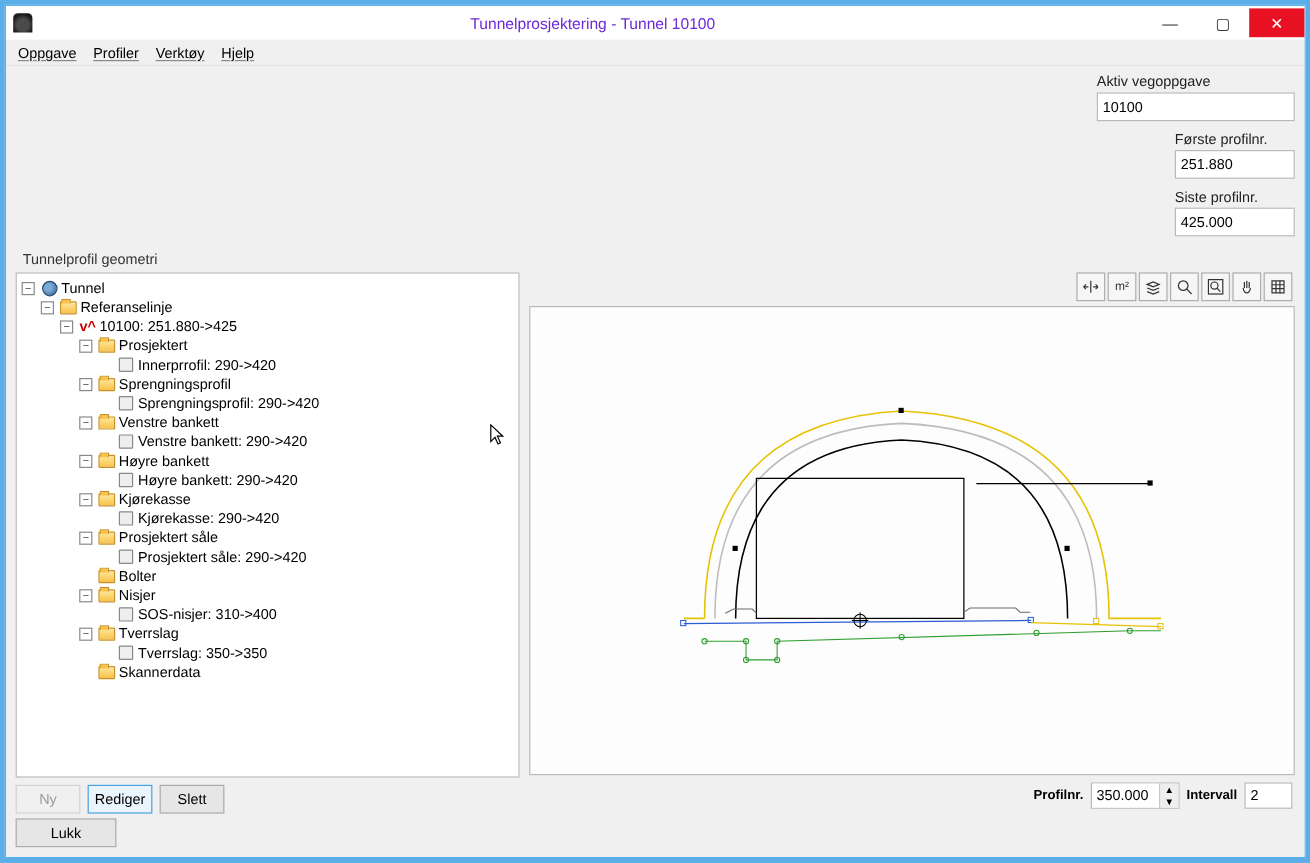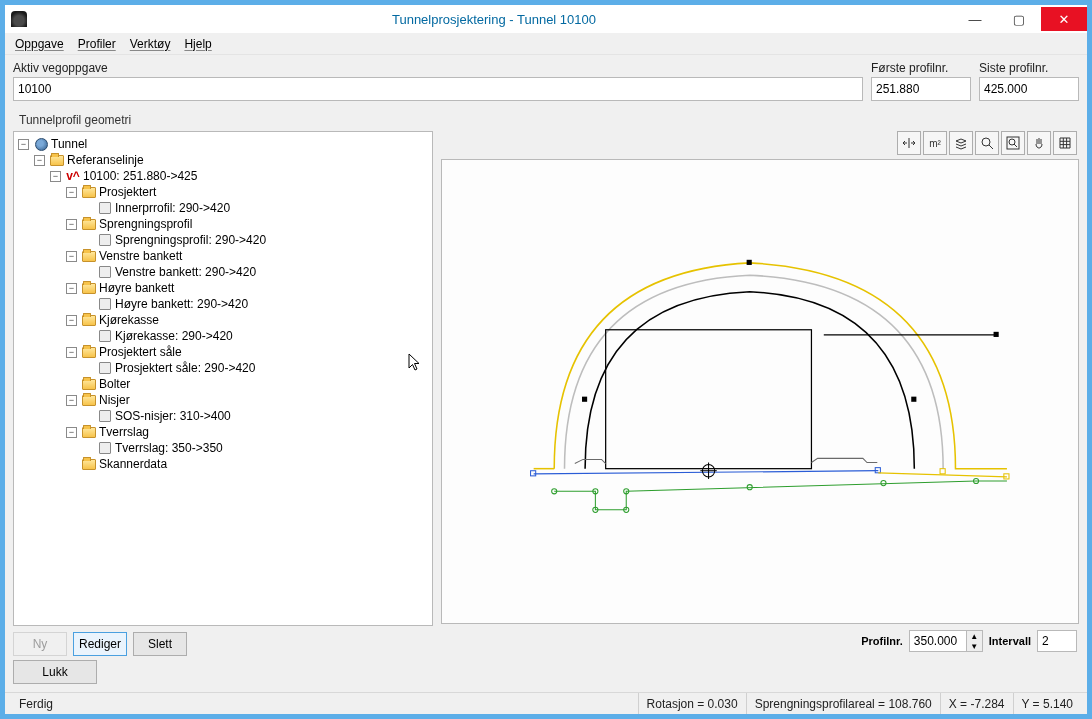--- a/index.html
+++ b/index.html
@@ -1,29 +1,29 @@
 <!DOCTYPE html>
 <html><head>
 <meta charset="utf-8">
 <style>
 * { box-sizing: border-box; margin: 0; padding: 0; font-family: "Segoe UI", Tahoma, sans-serif; font-size: 12px; }
 html, body { width: 1092px; height: 719px; background: #5caee8; overflow: hidden; }
 
 .window { position: absolute; left: 4px; top: 4px; width: 1084px; height: 711px; background: #fff; display: flex; flex-direction: column; border: 1px solid #5caee8; }
 .titlebar { height: 28px; background: #fff; display: flex; align-items: center; padding-left: 6px; color: #000; }
 .titlebar .app-icon { width: 16px; height: 16px; background: radial-gradient(circle at 50% 60%, #4a4a4a 40%, #1a1a1a 70%); border-radius: 4px 4px 0 0; margin-right: 8px; }
-.titlebar .title { flex: 1; text-align: center; font-size: 13px; color: #0369a1; }
+.titlebar .title { flex: 1; text-align: center; font-size: 13px; color: #6d28d9; }
 .titlebar .wbtns { display: flex; }
 .titlebar .wbtn { width: 44px; height: 24px; display: flex; align-items: center; justify-content: center; font-size: 13px; color: #333; }
 .titlebar .wbtn.close { background: #e81123; color: #fff; width: 46px; }
 .menubar { height: 22px; background: #f0f0f0; border-bottom: 1px solid #e4e4e4; display: flex; align-items: center; padding-left: 10px; gap: 14px; }
 .menubar span { text-decoration: underline; text-decoration-color: #888; text-underline-offset: 2px; color: #000; cursor: default; }
 .client { flex: 1; background: #f0f0f0; display: flex; flex-direction: column; padding: 6px 8px 4px 8px; }
 
-.fieldsrow { display: flex; gap: 8px; align-items: flex-end; margin-bottom: 4px; }
+.fieldsrow { display: flex; gap: 8px; align-items: flex-end; margin-bottom: 4px; flex-direction: column; }
 .fieldgroup { display: flex; flex-direction: column; gap: 2px; }
 .fieldgroup label { font-size: 12px; color: #222; }
 .fieldgroup input { height: 24px; border: 1px solid #b9b9b9; padding: 0 4px; background: #fff; }
 .fg-large { flex: 1; }
 .fg-small input { width: 100px; }
 
 .subtitle { font-size: 12px; color: #333; margin: 8px 0 4px 6px; }
 
 .workrow { flex: 1; display: flex; gap: 8px; min-height: 0; }
 .leftcol { width: 420px; display: flex; flex-direction: column; }
@@ -429,25 +429,18 @@
           <input class="small" value="2" style="">
         </div>
       </div>
     </div>
 
     <div class="closebar">
       <button>Lukk</button>
     </div>
   </div>
 
-  <div class="statusbar">
-    <div class="cell">Ferdig</div>
-    <div class="cell">Rotasjon = 0.030</div>
-    <div class="cell">Sprengningsprofilareal = 108.760</div>
-    <div class="cell">X = -7.284</div>
-    <div class="cell">Y = 5.140</div>
-  </div>
 
 </div>
 
 <svg class="cursor-arrow" width="16" height="20" viewBox="0 0 16 20">
   <path d="M1 1 L1 15 L4.5 11.5 L7 17 L9 16 L6.5 10.5 L11 10.5 Z" fill="#fff" stroke="#000" stroke-width="1"></path>
 </svg>
 
 </body></html>

